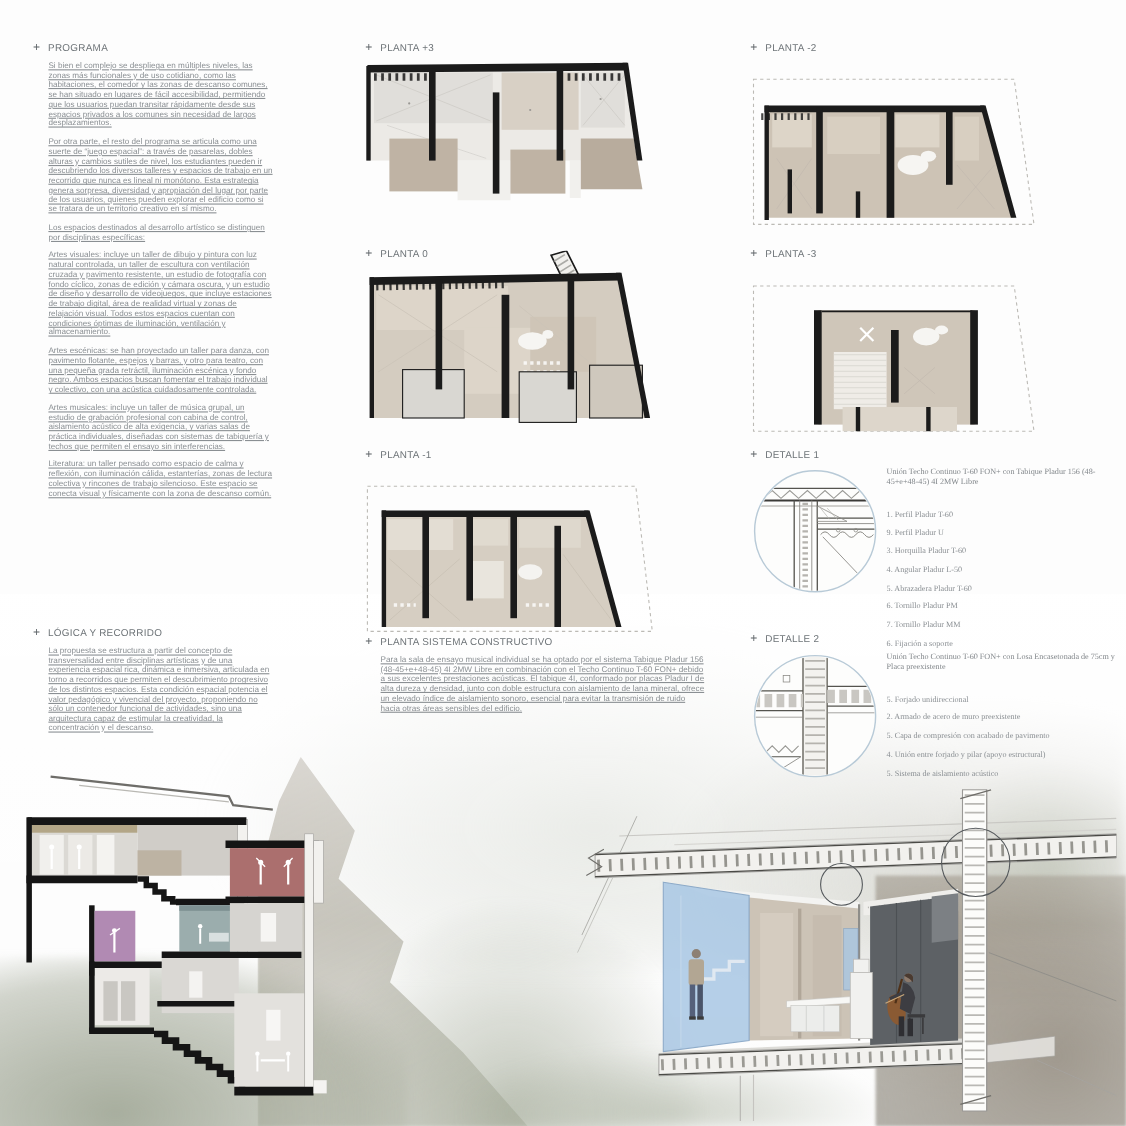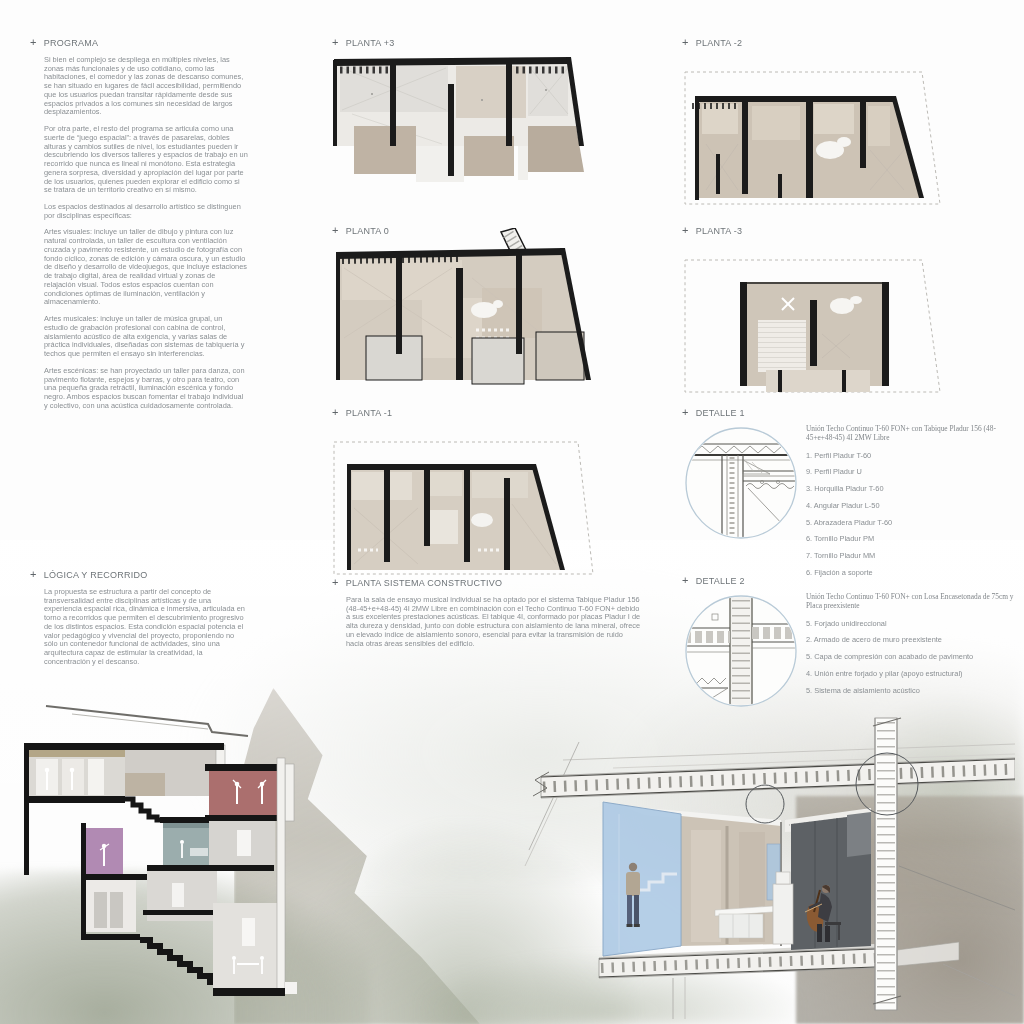--- a/index.html
+++ b/index.html
@@ -27,36 +27,36 @@
     background:radial-gradient(circle at 30% 28%,rgba(152,142,127,.55),rgba(255,255,255,0) 62%),
                radial-gradient(circle at 72% 72%,rgba(132,123,109,.85),rgba(255,255,255,0) 78%),
                linear-gradient(205deg,rgba(148,140,126,.55),rgba(118,113,100,.70));filter:blur(1.5px);}
   .fog-global{left:0;top:540px;width:1024px;height:484px;
     background:linear-gradient(180deg,rgba(255,255,255,.92) 0%,rgba(255,255,255,.45) 32%,rgba(255,255,255,.12) 62%,rgba(255,255,255,.22) 100%);}
   
   .block{position:absolute;z-index:2;}
   .hdr{display:flex;align-items:baseline;gap:7px;font-size:9px;color:#6e7478;letter-spacing:.25px;}
   .hdr .plus{font-size:11px;color:#5f6569;font-weight:400;line-height:9px;}
   .txt{margin-top:8px;padding-left:14px;width:204px;font-size:7.4px;line-height:1.18;color:#8a8f93;}
-  .txt p{margin:0 0 8px 0;}
+  .txt p{margin:0 0 8px 0;text-decoration:underline;}
   .b-programa{left:30px;top:38px;}
   .b-logica{left:30px;top:570px;}
   .b-p1{left:332px;top:38px;}
   .b-p0{left:332px;top:226px;}
   .b-pm1{left:332px;top:408px;}
   .b-dsc{left:332px;top:578px;}
   .b-dsc .txt{width:296px;}
   .b-pm2{left:682px;top:38px;}
   .b-pm3{left:682px;top:226px;}
   .b-d1{left:682px;top:408px;}
   .b-d2{left:682px;top:576px;}
   .detail-row{display:flex;margin-top:6px;gap:6px;}
   .detail-text{width:212px;}
   .detail-caption{font-size:7.4px;line-height:1.25;color:#81868a;font-family:Liberation Serif, serif;}
-  .detail-items{margin-top:8px;}
+  .detail-items{margin-top:20px;font-family:Liberation Serif, serif;}
   .detail-items .li{font-size:7.4px;color:#8a8f93;margin-bottom:7.8px;}
   .plan-svg{display:block;margin-top:6px;}
   .chimney-shift{margin-top:-8px;}
   
   .section-wrap{position:absolute;left:12px;top:698px;z-index:1;}
   .render-wrap{position:absolute;left:523px;top:714px;z-index:1;}
 </style>
 </head>
 <body>
 
@@ -77,22 +77,23 @@
   <section class="block b-programa">
     <div class="hdr">
       <span class="plus">+</span>
       <span>PROGRAMA</span>
     </div>
     <div class="txt">
       <p>Si bien el complejo se despliega en múltiples niveles, las zonas más funcionales y de uso cotidiano, como las habitaciones, el comedor y las zonas de descanso comunes, se han situado en lugares de fácil accesibilidad, permitiendo que los usuarios puedan transitar rápidamente desde sus espacios privados a los comunes sin necesidad de largos desplazamientos.</p>
       <p>Por otra parte, el resto del programa se articula como una suerte de “juego espacial”: a través de pasarelas, dobles alturas y cambios sutiles de nivel, los estudiantes pueden ir descubriendo los diversos talleres y espacios de trabajo en un recorrido que nunca es lineal ni monótono. Esta estrategia genera sorpresa, diversidad y apropiación del lugar por parte de los usuarios, quienes pueden explorar el edificio como si se tratara de un territorio creativo en sí mismo.</p>
       <p>Los espacios destinados al desarrollo artístico se distinguen por disciplinas específicas:</p>
       <p>Artes visuales: incluye un taller de dibujo y pintura con luz natural controlada, un taller de escultura con ventilación cruzada y pavimento resistente, un estudio de fotografía con fondo cíclico, zonas de edición y cámara oscura, y un estudio de diseño y desarrollo de videojuegos, que incluye estaciones de trabajo digital, área de realidad virtual y zonas de relajación visual. Todos estos espacios cuentan con condiciones óptimas de iluminación, ventilación y almacenamiento.</p>
+      <p>Artes escénicas: se han proyectado un taller para danza, con pavimento flotante, espejos y barras, y otro para teatro, con una pequeña grada retráctil, iluminación escénica y fondo negro. Ambos espacios buscan fomentar el trabajo individual y colectivo, con una acústica cuidadosamente controlada.</p>
       <p>Artes musicales: incluye un taller de música grupal, un estudio de grabación profesional con cabina de control, aislamiento acústico de alta exigencia, y varias salas de práctica individuales, diseñadas con sistemas de tabiquería y techos que permiten el ensayo sin interferencias.</p>
-      <p>Artes escénicas: se han proyectado un taller para danza, con pavimento flotante, espejos y barras, y otro para teatro, con una pequeña grada retráctil, iluminación escénica y fondo negro. Ambos espacios buscan fomentar el trabajo individual y colectivo, con una acústica cuidadosamente controlada.</p>
+      <p>Literatura: un taller pensado como espacio de calma y reflexión, con iluminación cálida, estanterías, zonas de lectura colectiva y rincones de trabajo silencioso. Este espacio se conecta visual y físicamente con la zona de descanso común.</p>
     </div>
   </section>
 
   <section class="block b-logica">
     <div class="hdr">
       <span class="plus">+</span>
       <span>LÓGICA Y RECORRIDO</span>
     </div>
     <div class="txt">
       <p>La propuesta se estructura a partir del concepto de transversalidad entre disciplinas artísticas y de una experiencia espacial rica, dinámica e inmersiva, articulada en torno a recorridos que permiten el descubrimiento progresivo de los distintos espacios. Esta condición espacial potencia el valor pedagógico y vivencial del proyecto, proponiendo no sólo un contenedor funcional de actividades, sino una arquitectura capaz de estimular la creatividad, la concentración y el descanso.</p>

